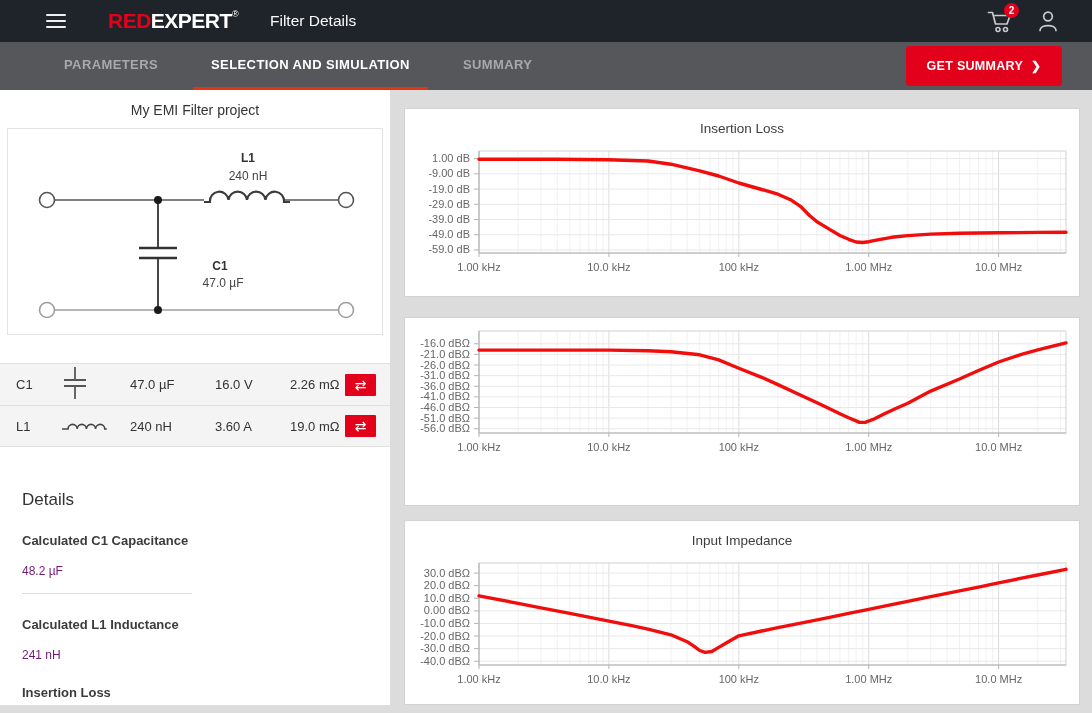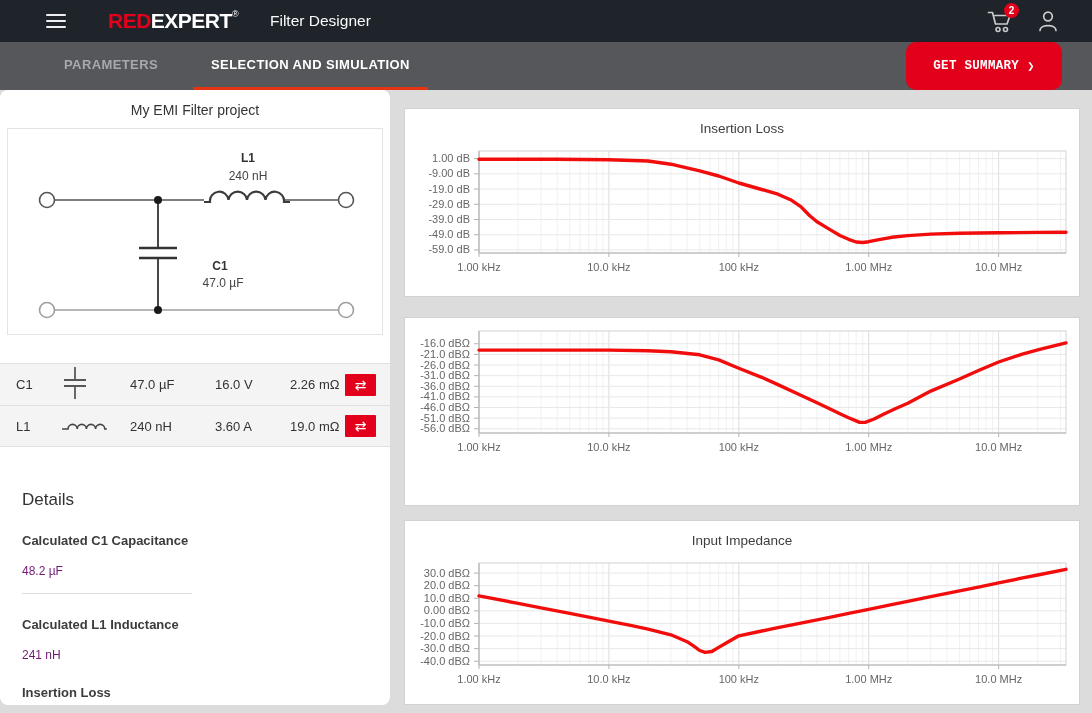--- a/index.html
+++ b/index.html
@@ -15,27 +15,27 @@
   .hdr-title { margin-left:32px; color:#fafafa; font-size:15.5px; }
   .hdr-right { margin-left:auto; display:flex; align-items:center; gap:22px; }
   .cart-wrap { position:relative; width:27px; height:26px; cursor:pointer; }
   .badge { position:absolute; top:-5px; right:-5px; width:15px; height:15px; background:#e2001a;
     border-radius:50%; color:#fff; font-size:10px; font-weight:700; display:flex; align-items:center; justify-content:center; }
   
   .tabbar { height:48px; background:#56575b; display:flex; align-items:stretch; padding-left:46px; }
   .tab { display:flex; align-items:center; padding:0 18px; margin-right:17px; font-size:13px;
     font-weight:600; letter-spacing:0.4px; color:#a8a9ab; cursor:pointer; border-bottom:3px solid transparent; }
   .tab.active { color:#ffffff; border-bottom-color:#e63312; }
-  .get-summary { margin-left:auto; margin-right:30px; align-self:center; height:48px; width:156px;
-    background:#e2001a; color:#fff; border:none; font-family:Liberation Mono, monospace; font-size:12.5px; font-weight:700;
-    letter-spacing:0.3px; display:flex; align-items:center; justify-content:center; gap:8px; cursor:pointer; border-radius:10px; }
+  .get-summary { margin-left:auto; margin-right:30px; align-self:center; height:40px; width:156px;
+    background:#e2001a; color:#fff; border:none; font-family:Liberation Sans, sans-serif; font-size:12.5px; font-weight:700;
+    letter-spacing:0.3px; display:flex; align-items:center; justify-content:center; gap:8px; cursor:pointer; border-radius:4px; }
   .get-summary .chev { font-size:12px; font-weight:700; }
   
   .main { display:flex; height:623px; }
-  .left-panel { width:390px; height:615px; background:#ffffff; flex:none;border-radius:8px; }
+  .left-panel { width:390px; height:615px; background:#ffffff; flex:none; }
   .proj-title { text-align:center; margin-top:12px; font-size:14px; font-weight:500; color:#333; }
   .circuit-box { margin:10px 7px 0 7px; height:207px; border:1px solid #e3e3e3; background:#fff; }
   
   .comp-table { margin-top:28px; }
   .comp-row { height:42px; background:#f4f4f4; border-top:1px solid #e0e0e0; display:grid;
     grid-template-columns:44px 70px 85px 75px 55px 40px; align-items:center; padding-left:16px; cursor:pointer; }
   .comp-row:last-child { border-bottom:1px solid #e0e0e0; }
   .comp-cell { font-size:13px; color:#333; }
   .swap-btn { width:31px; height:22px; background:#e2001a; color:#fff; border:none; font-size:14px;
     line-height:20px; cursor:pointer; border-radius:1px; }
@@ -58,40 +58,41 @@
 </head>
 <body>
 
 <header class="hdr">
   <div class="burger">
       <span></span>
       <span></span>
       <span></span>
     </div>
   <div class="logo"><span class="red">RED</span><span class="white">EXPERT</span><sup>®</sup></div>
-  <div class="hdr-title">Filter Designer</div>
+  <div class="hdr-title">Filter Details</div>
   <div class="hdr-right">
     <div class="cart-wrap">
       <svg width="27" height="26" viewBox="0 0 27 26">
         <path d="M1.5,4.5 h4 l3,11.5 h11.5 l3,-8.5 H8" fill="none" stroke="#c9ccce" stroke-width="1.7" stroke-linejoin="round" stroke-linecap="round"></path>
         <circle cx="11" cy="21.5" r="2" fill="none" stroke="#c9ccce" stroke-width="1.6"></circle>
         <circle cx="18.5" cy="21.5" r="2" fill="none" stroke="#c9ccce" stroke-width="1.6"></circle>
       </svg>
       <div class="badge">2</div>
     </div>
     <svg width="24" height="24" viewBox="0 0 24 24">
       <circle cx="12" cy="7.5" r="4.3" fill="none" stroke="#c9ccce" stroke-width="1.7"></circle>
       <path d="M4,21.5 C4,15 20,15 20,21.5" fill="none" stroke="#c9ccce" stroke-width="1.7" stroke-linecap="round"></path>
     </svg>
   </div>
 </header>
 
 <nav class="tabbar">
   <div class="tab">PARAMETERS</div>
   <div class="tab active">SELECTION AND SIMULATION</div>
+  <div class="tab">SUMMARY</div>
   <button class="get-summary">
     <span>GET SUMMARY</span>
     <span class="chev">❯</span>
   </button>
 </nav>
 
 <div class="main">
 
   <aside class="left-panel">
     <div class="proj-title">My EMI Filter project</div>

